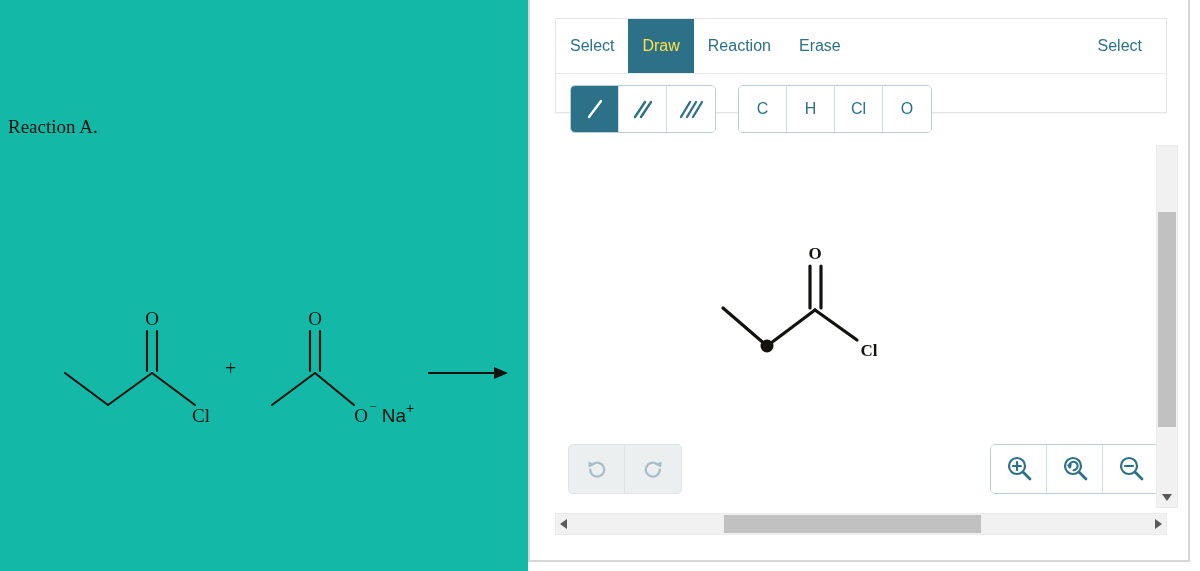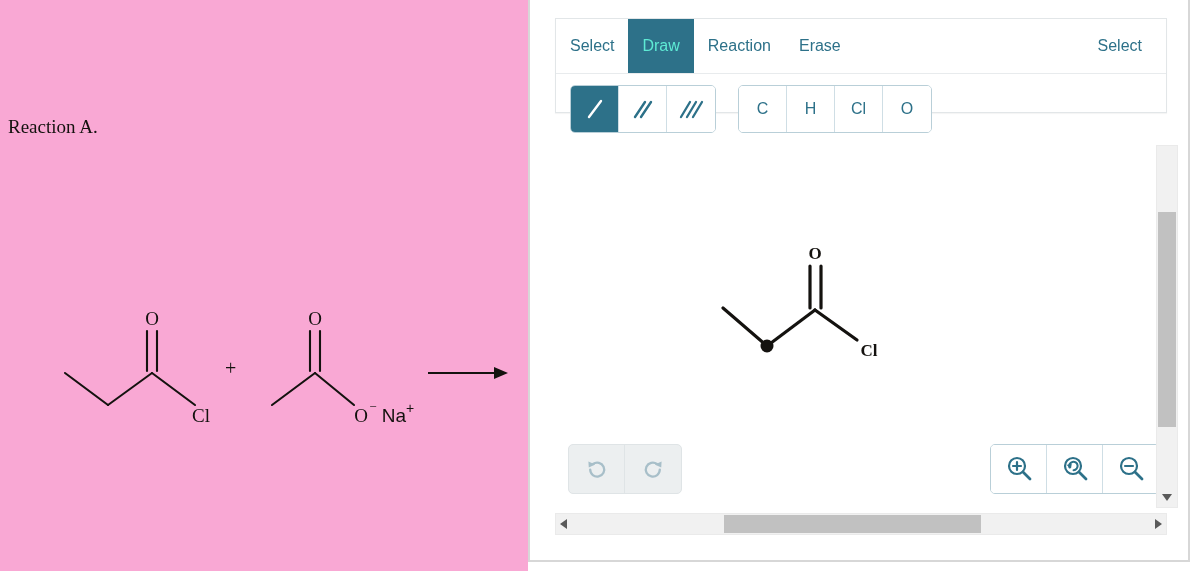--- a/index.html
+++ b/index.html
@@ -13,21 +13,21 @@
     font-family: "Liberation Sans", sans-serif;
     overflow: hidden;
     position: relative;
   }
 
   
   #question-area {
     position: absolute;
     left: 0; top: 0;
     width: 528px; height: 571px;
-    background: #f9a8d4;
+    background: #14b8a6;
   }
   #question-label {
     position: absolute;
     left: 8px; top: 116px;
     font-family: "Liberation Serif", serif;
     font-size: 19px;
     color: #14120f;
     white-space: nowrap;
   }
 
@@ -73,21 +73,21 @@
     display: flex;
     align-items: center;
     padding: 0 14px;
     font-size: 16px;
     color: #2d7189;
     cursor: pointer;
     white-space: nowrap;
   }
   .menu-item.active {
     background: #2d7189;
-    color: #5eead4;
+    color: #fde047;
   }
   #erase-button {
     position: absolute;
     right: 10px; top: 0; bottom: 0;
     display: flex;
     align-items: center;
     padding: 0 14px;
     font-size: 16px;
     color: #2d7189;
     cursor: pointer;

